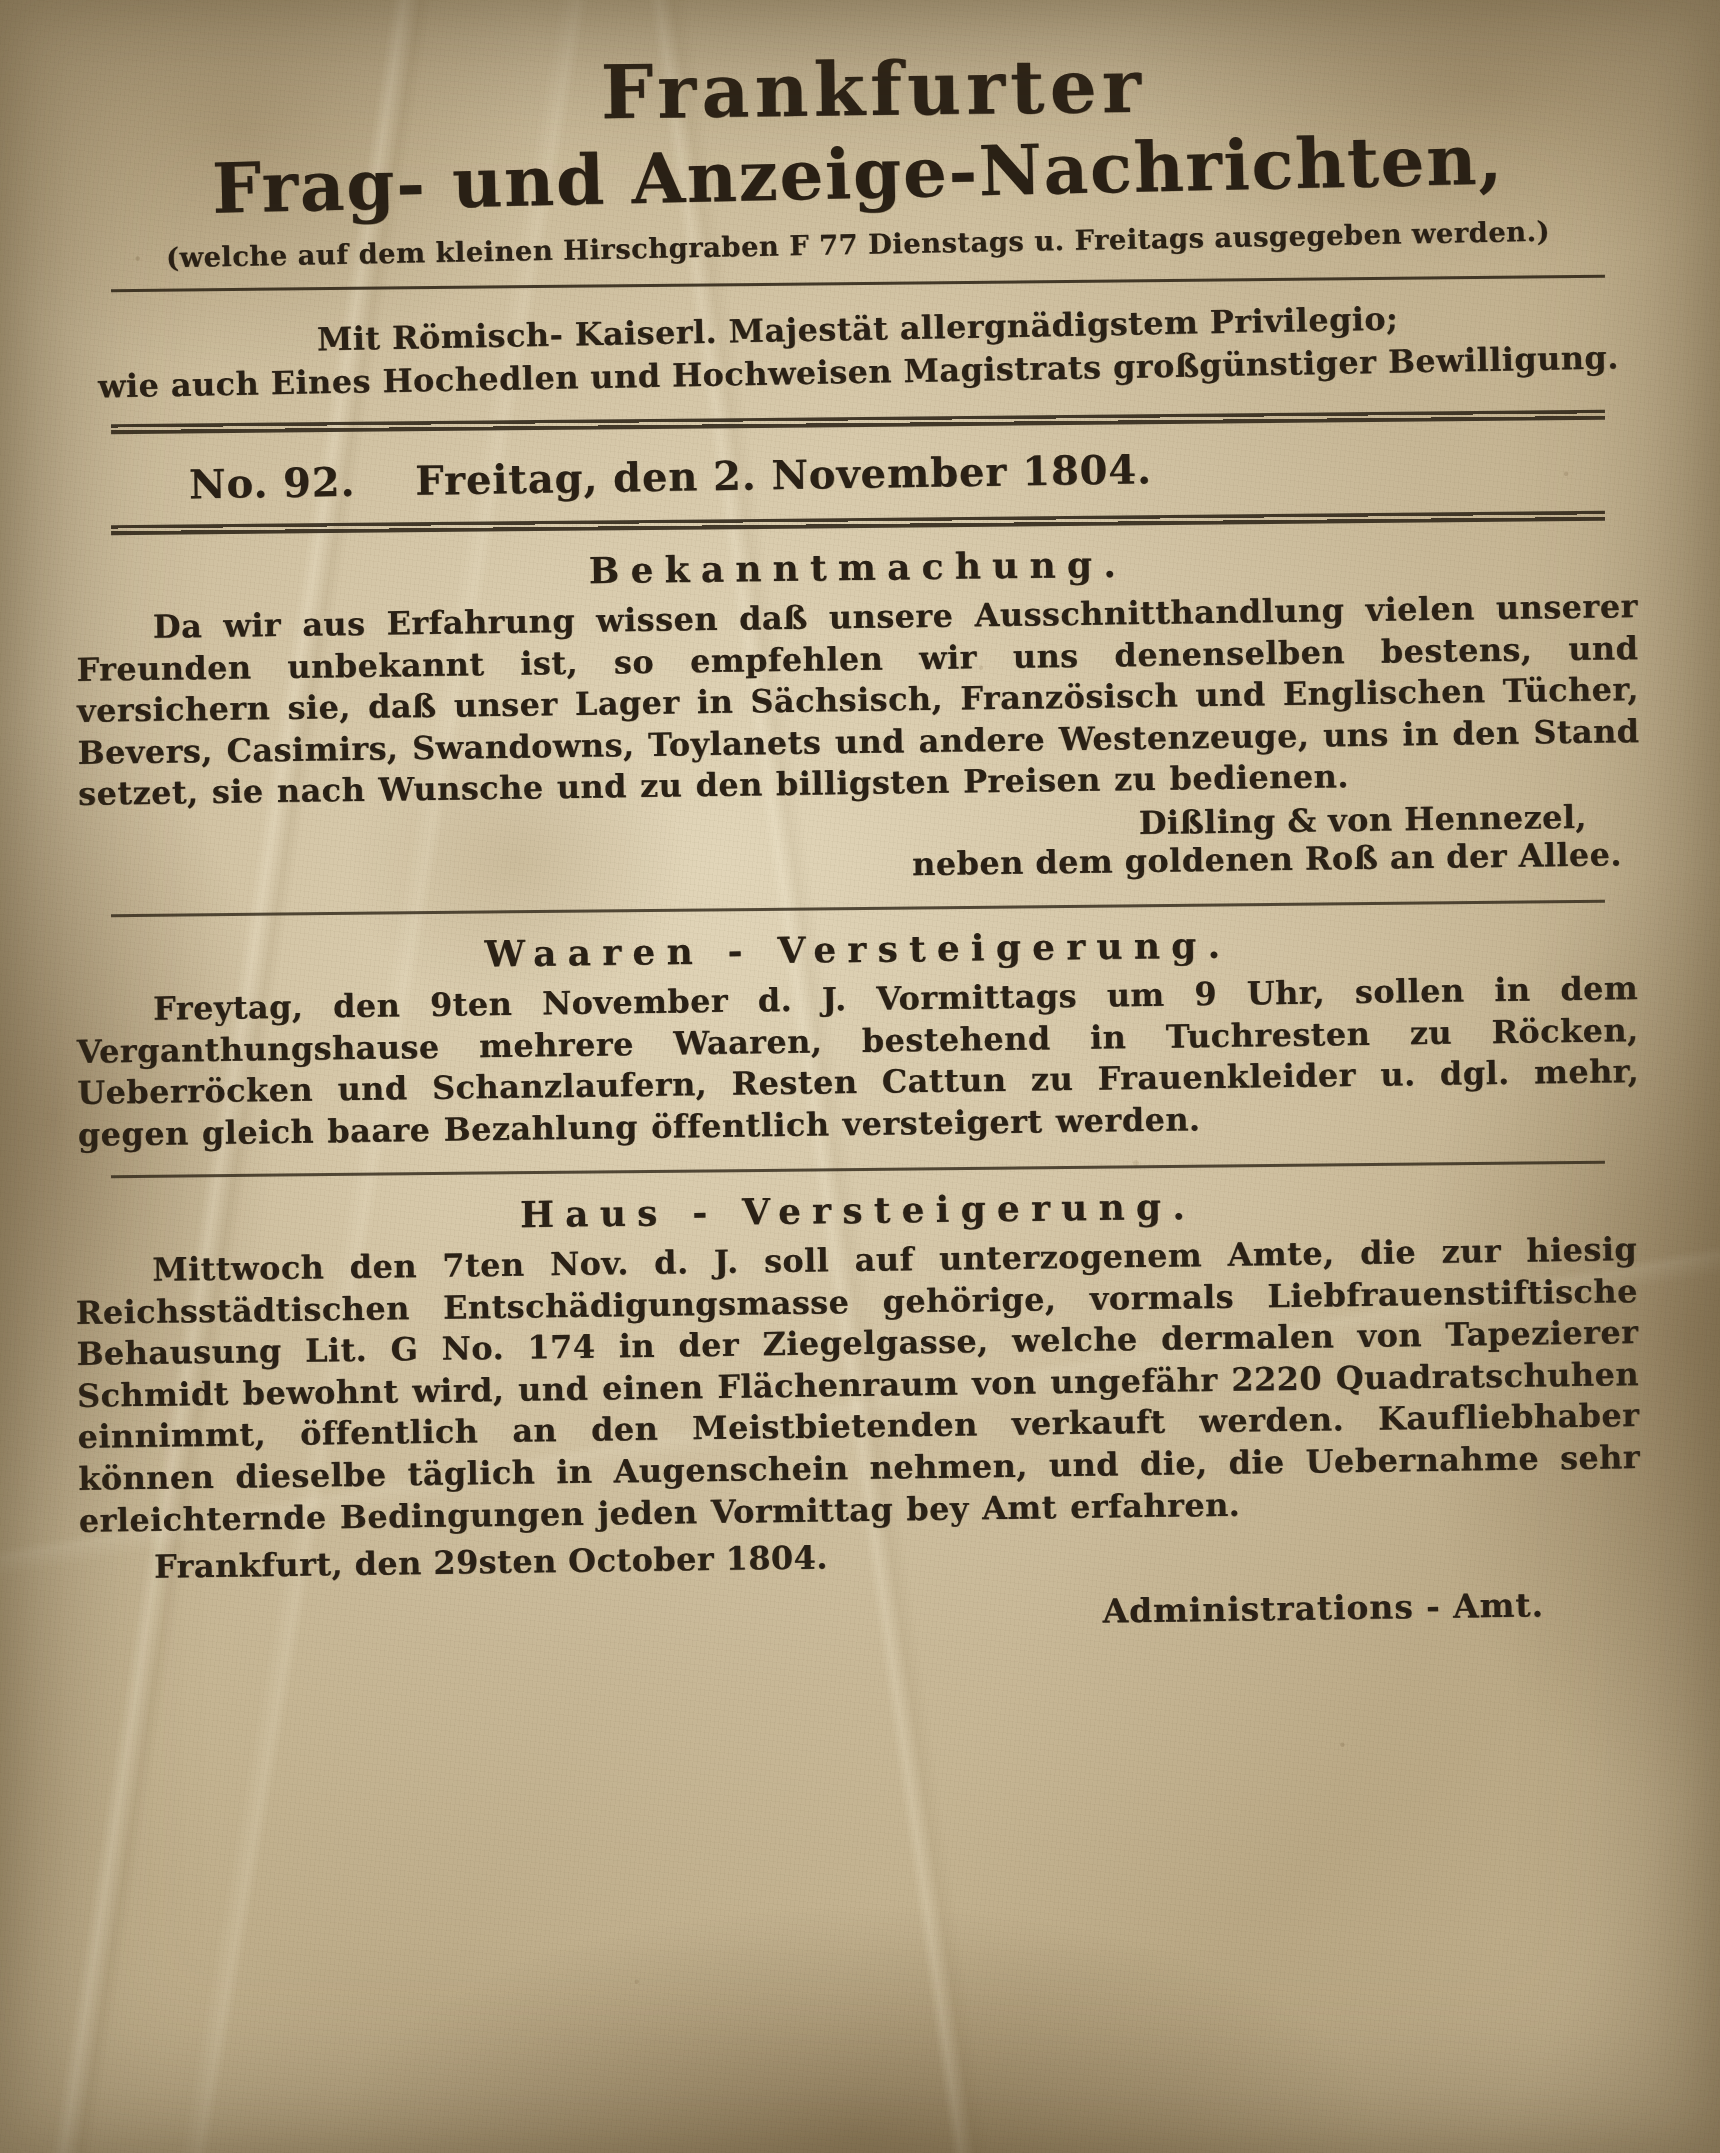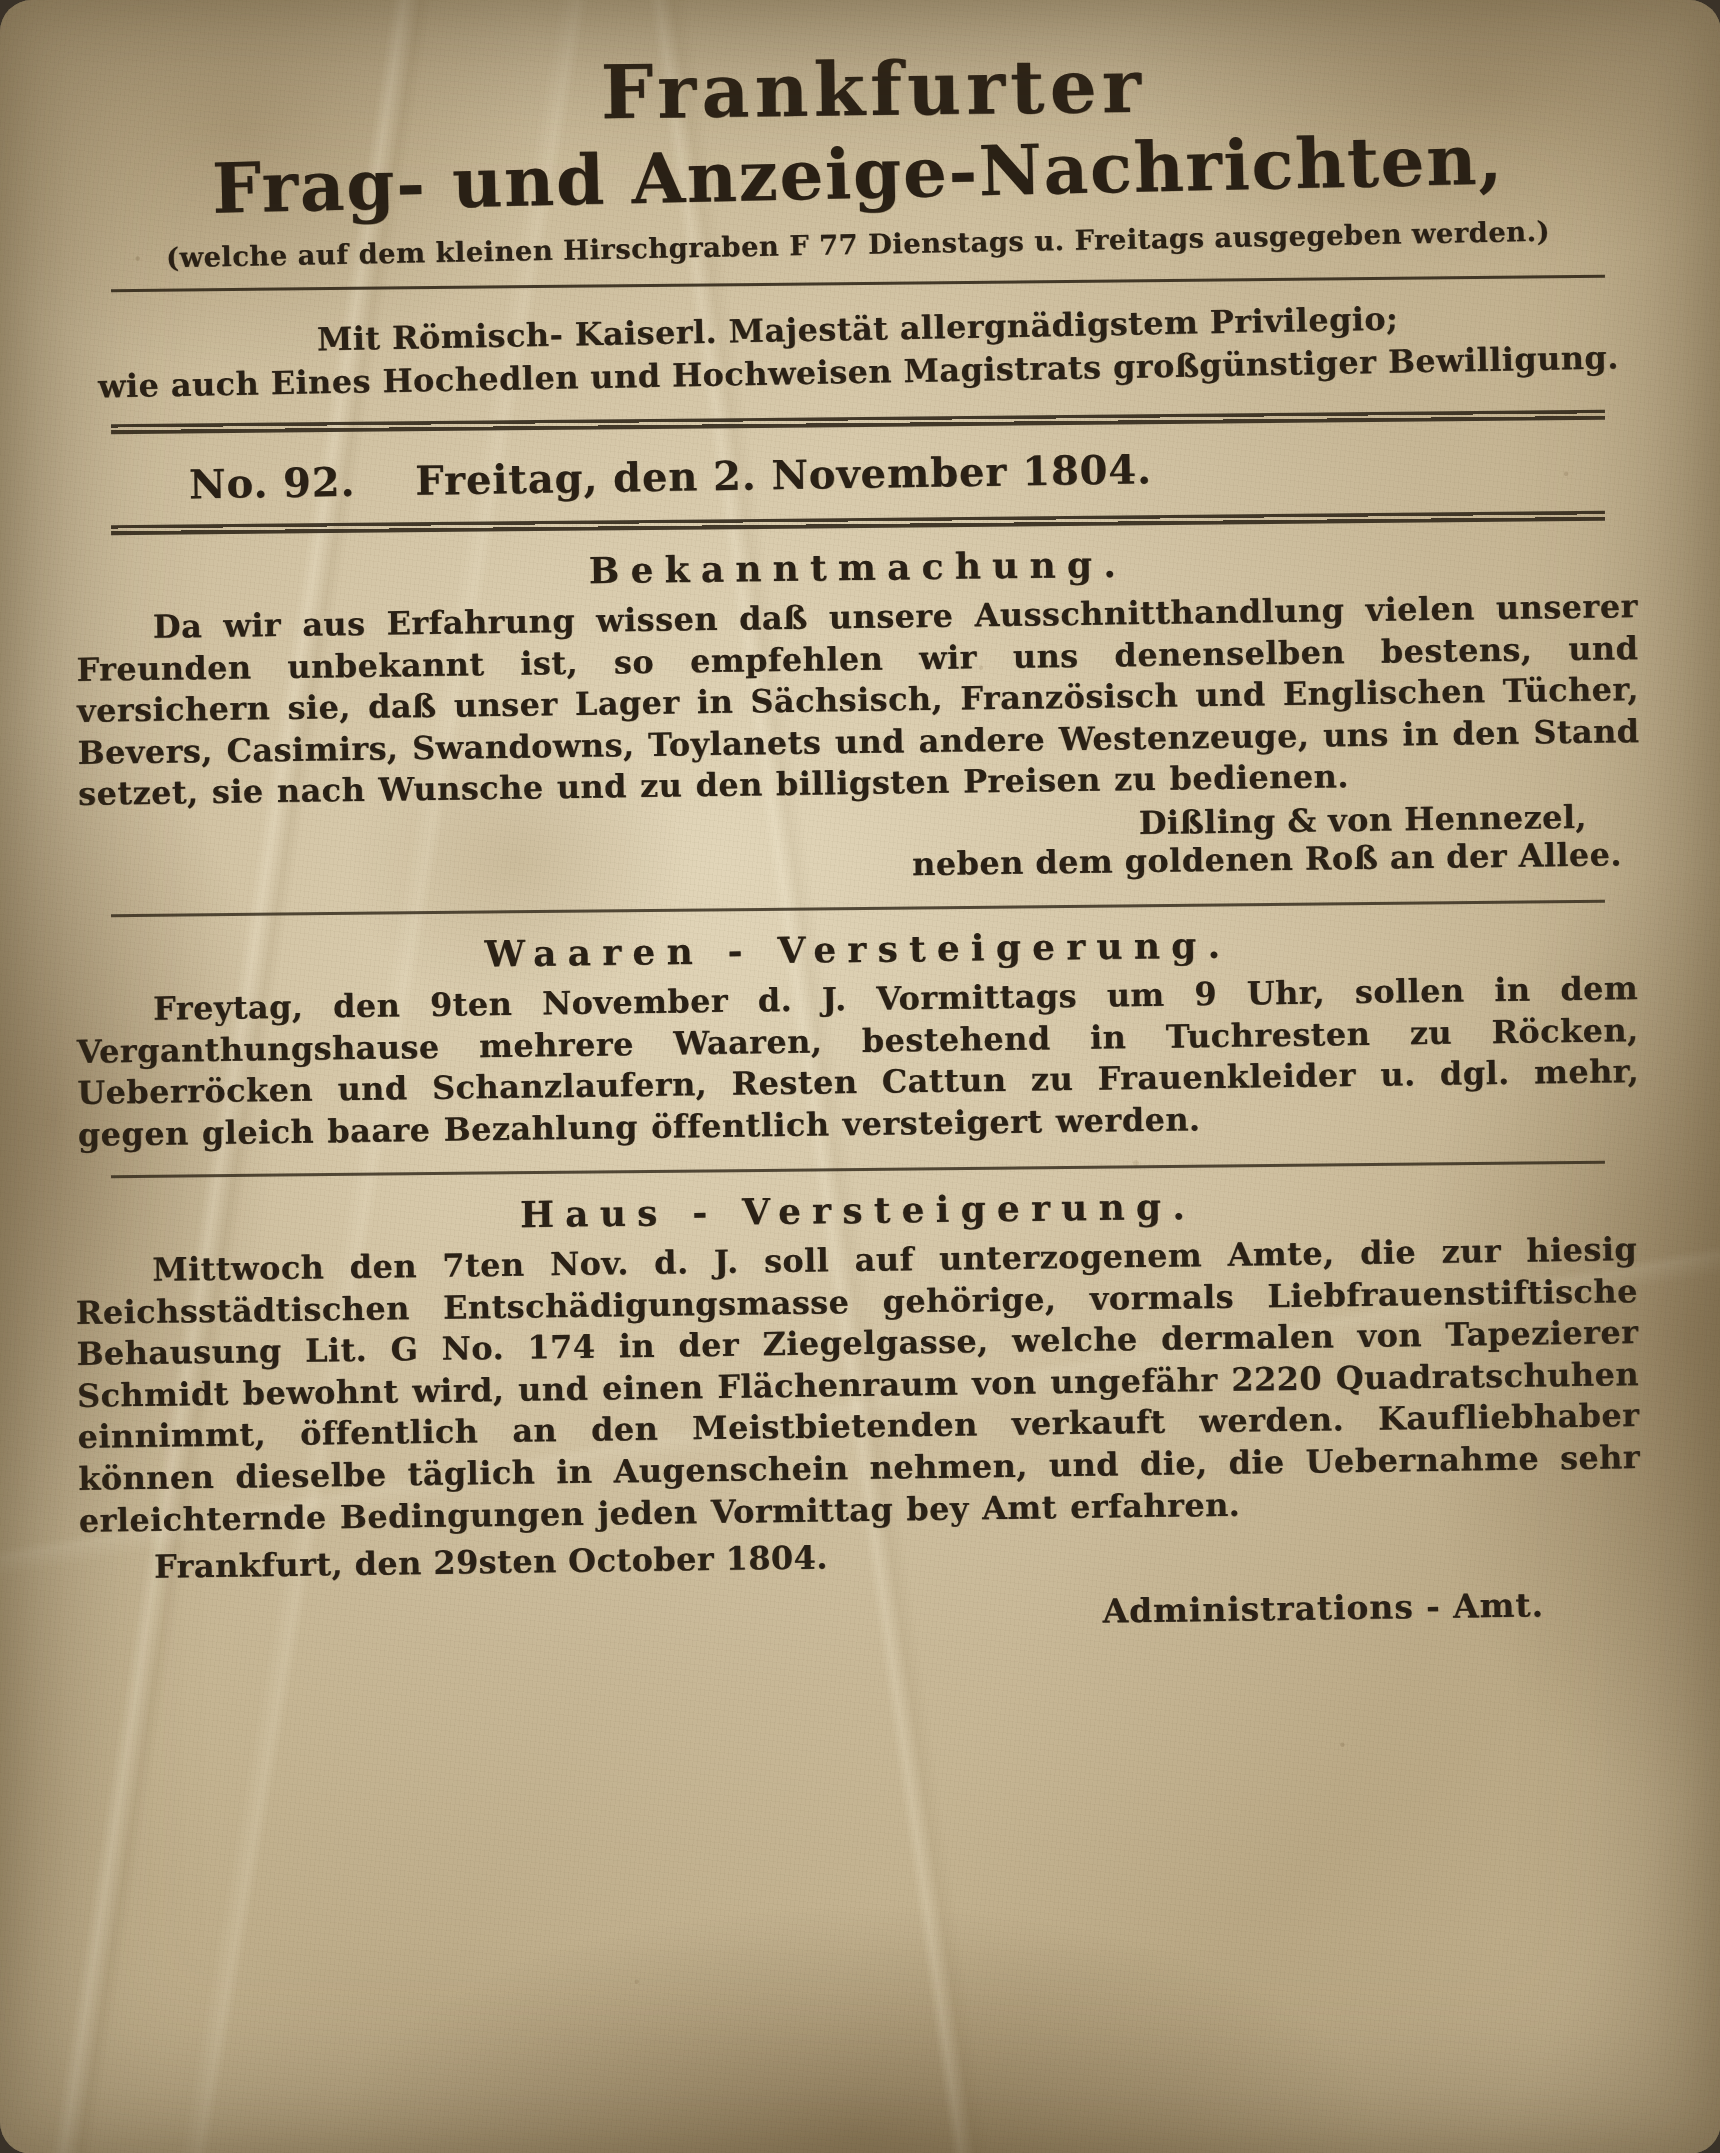--- a/index.html
+++ b/index.html
@@ -16,21 +16,20 @@
 
   
   .page {
     position: relative;
     width: 1721px;
     height: 2154px;
     background:
       radial-gradient(ellipse 65% 55% at 42% 40%, rgba(226,214,186,0.95) 0%, rgba(214,200,170,0.85) 40%, rgba(196,180,148,0.75) 70%, rgba(176,158,124,0.6) 100%),
       linear-gradient(118deg, #c9b994 0%, #d8c9a5 14%, #cbbb96 26%, #d9caa6 38%, #cdbd99 52%, #d6c6a2 66%, #c6b590 80%, #d2c29e 92%, #bfae8a 100%);
     overflow: hidden;
-    border-radius: 32px;
   }
   
   .grain {
     position: absolute; inset: 0;
     background-image:
       radial-gradient(circle at 8% 12%, rgba(120,100,66,0.20) 0 1.7px, transparent 2.6px),
       radial-gradient(circle at 23% 66%, rgba(120,100,66,0.16) 0 1.7px, transparent 2.6px),
       radial-gradient(circle at 57% 31%, rgba(120,100,66,0.14) 0 1.7px, transparent 2.6px),
       radial-gradient(circle at 78% 81%, rgba(120,100,66,0.18) 0 1.7px, transparent 2.6px),
       radial-gradient(circle at 91% 22%, rgba(120,100,66,0.16) 0 1.7px, transparent 2.6px),

